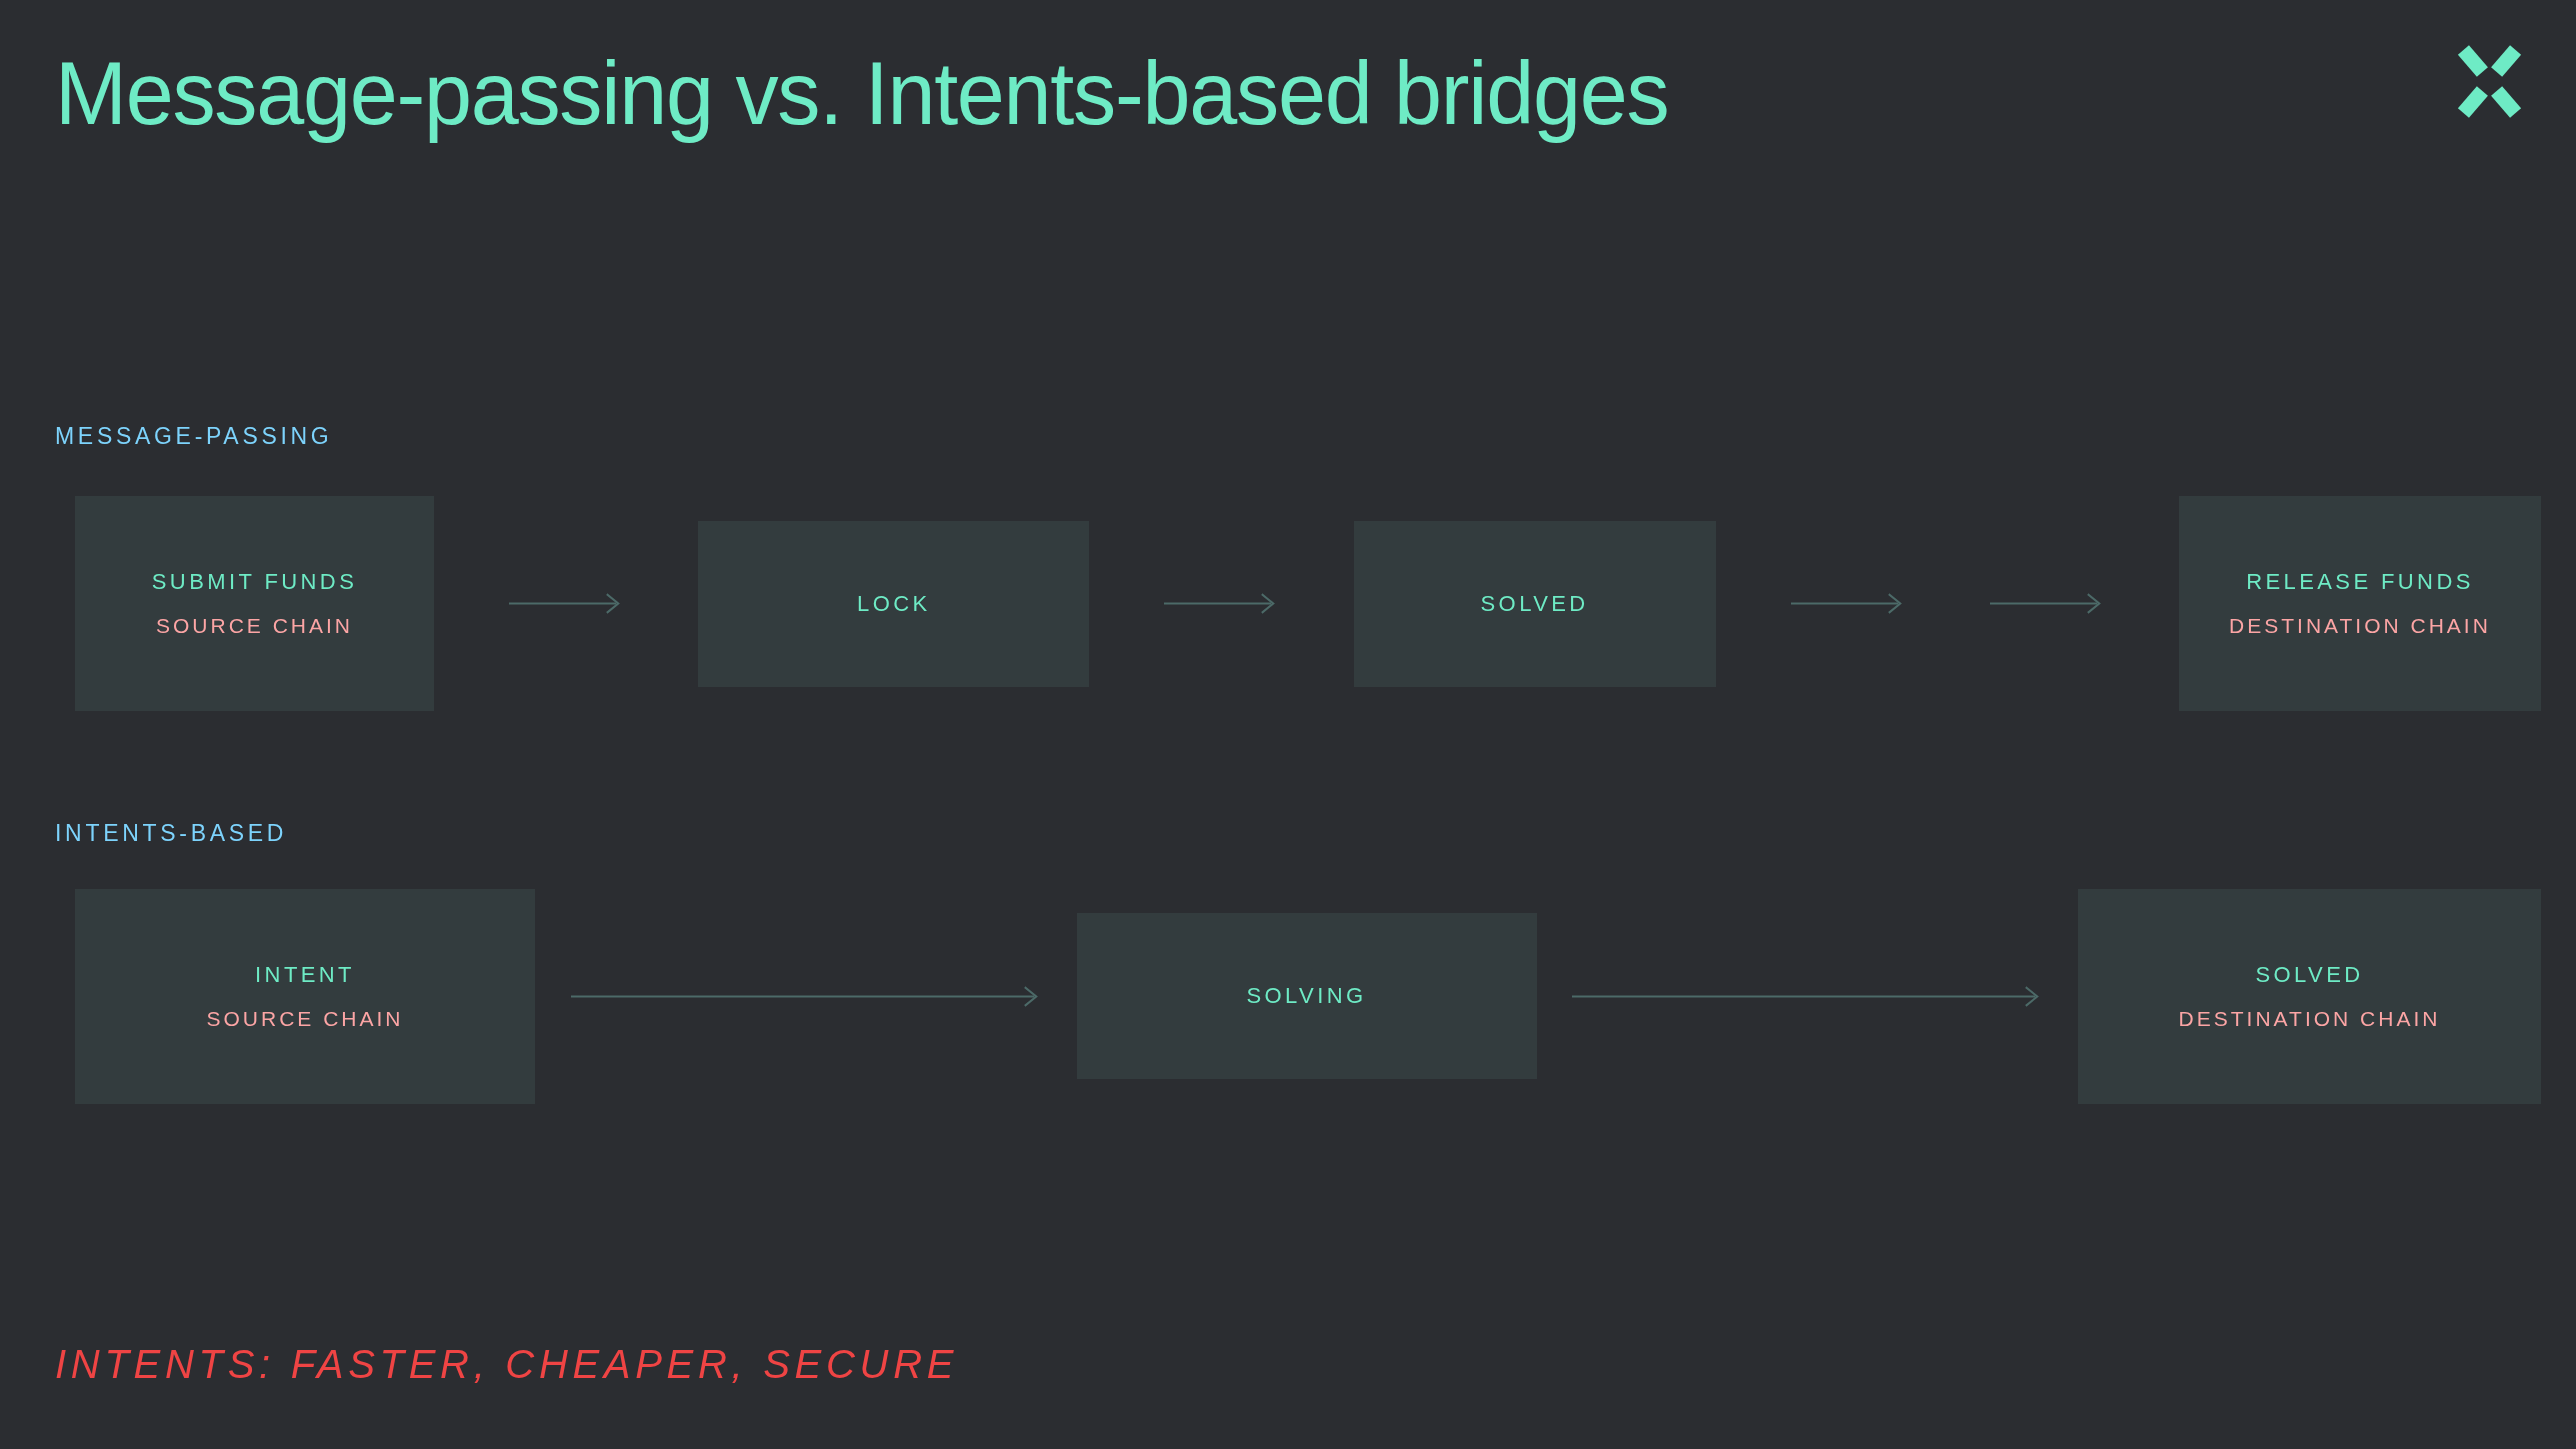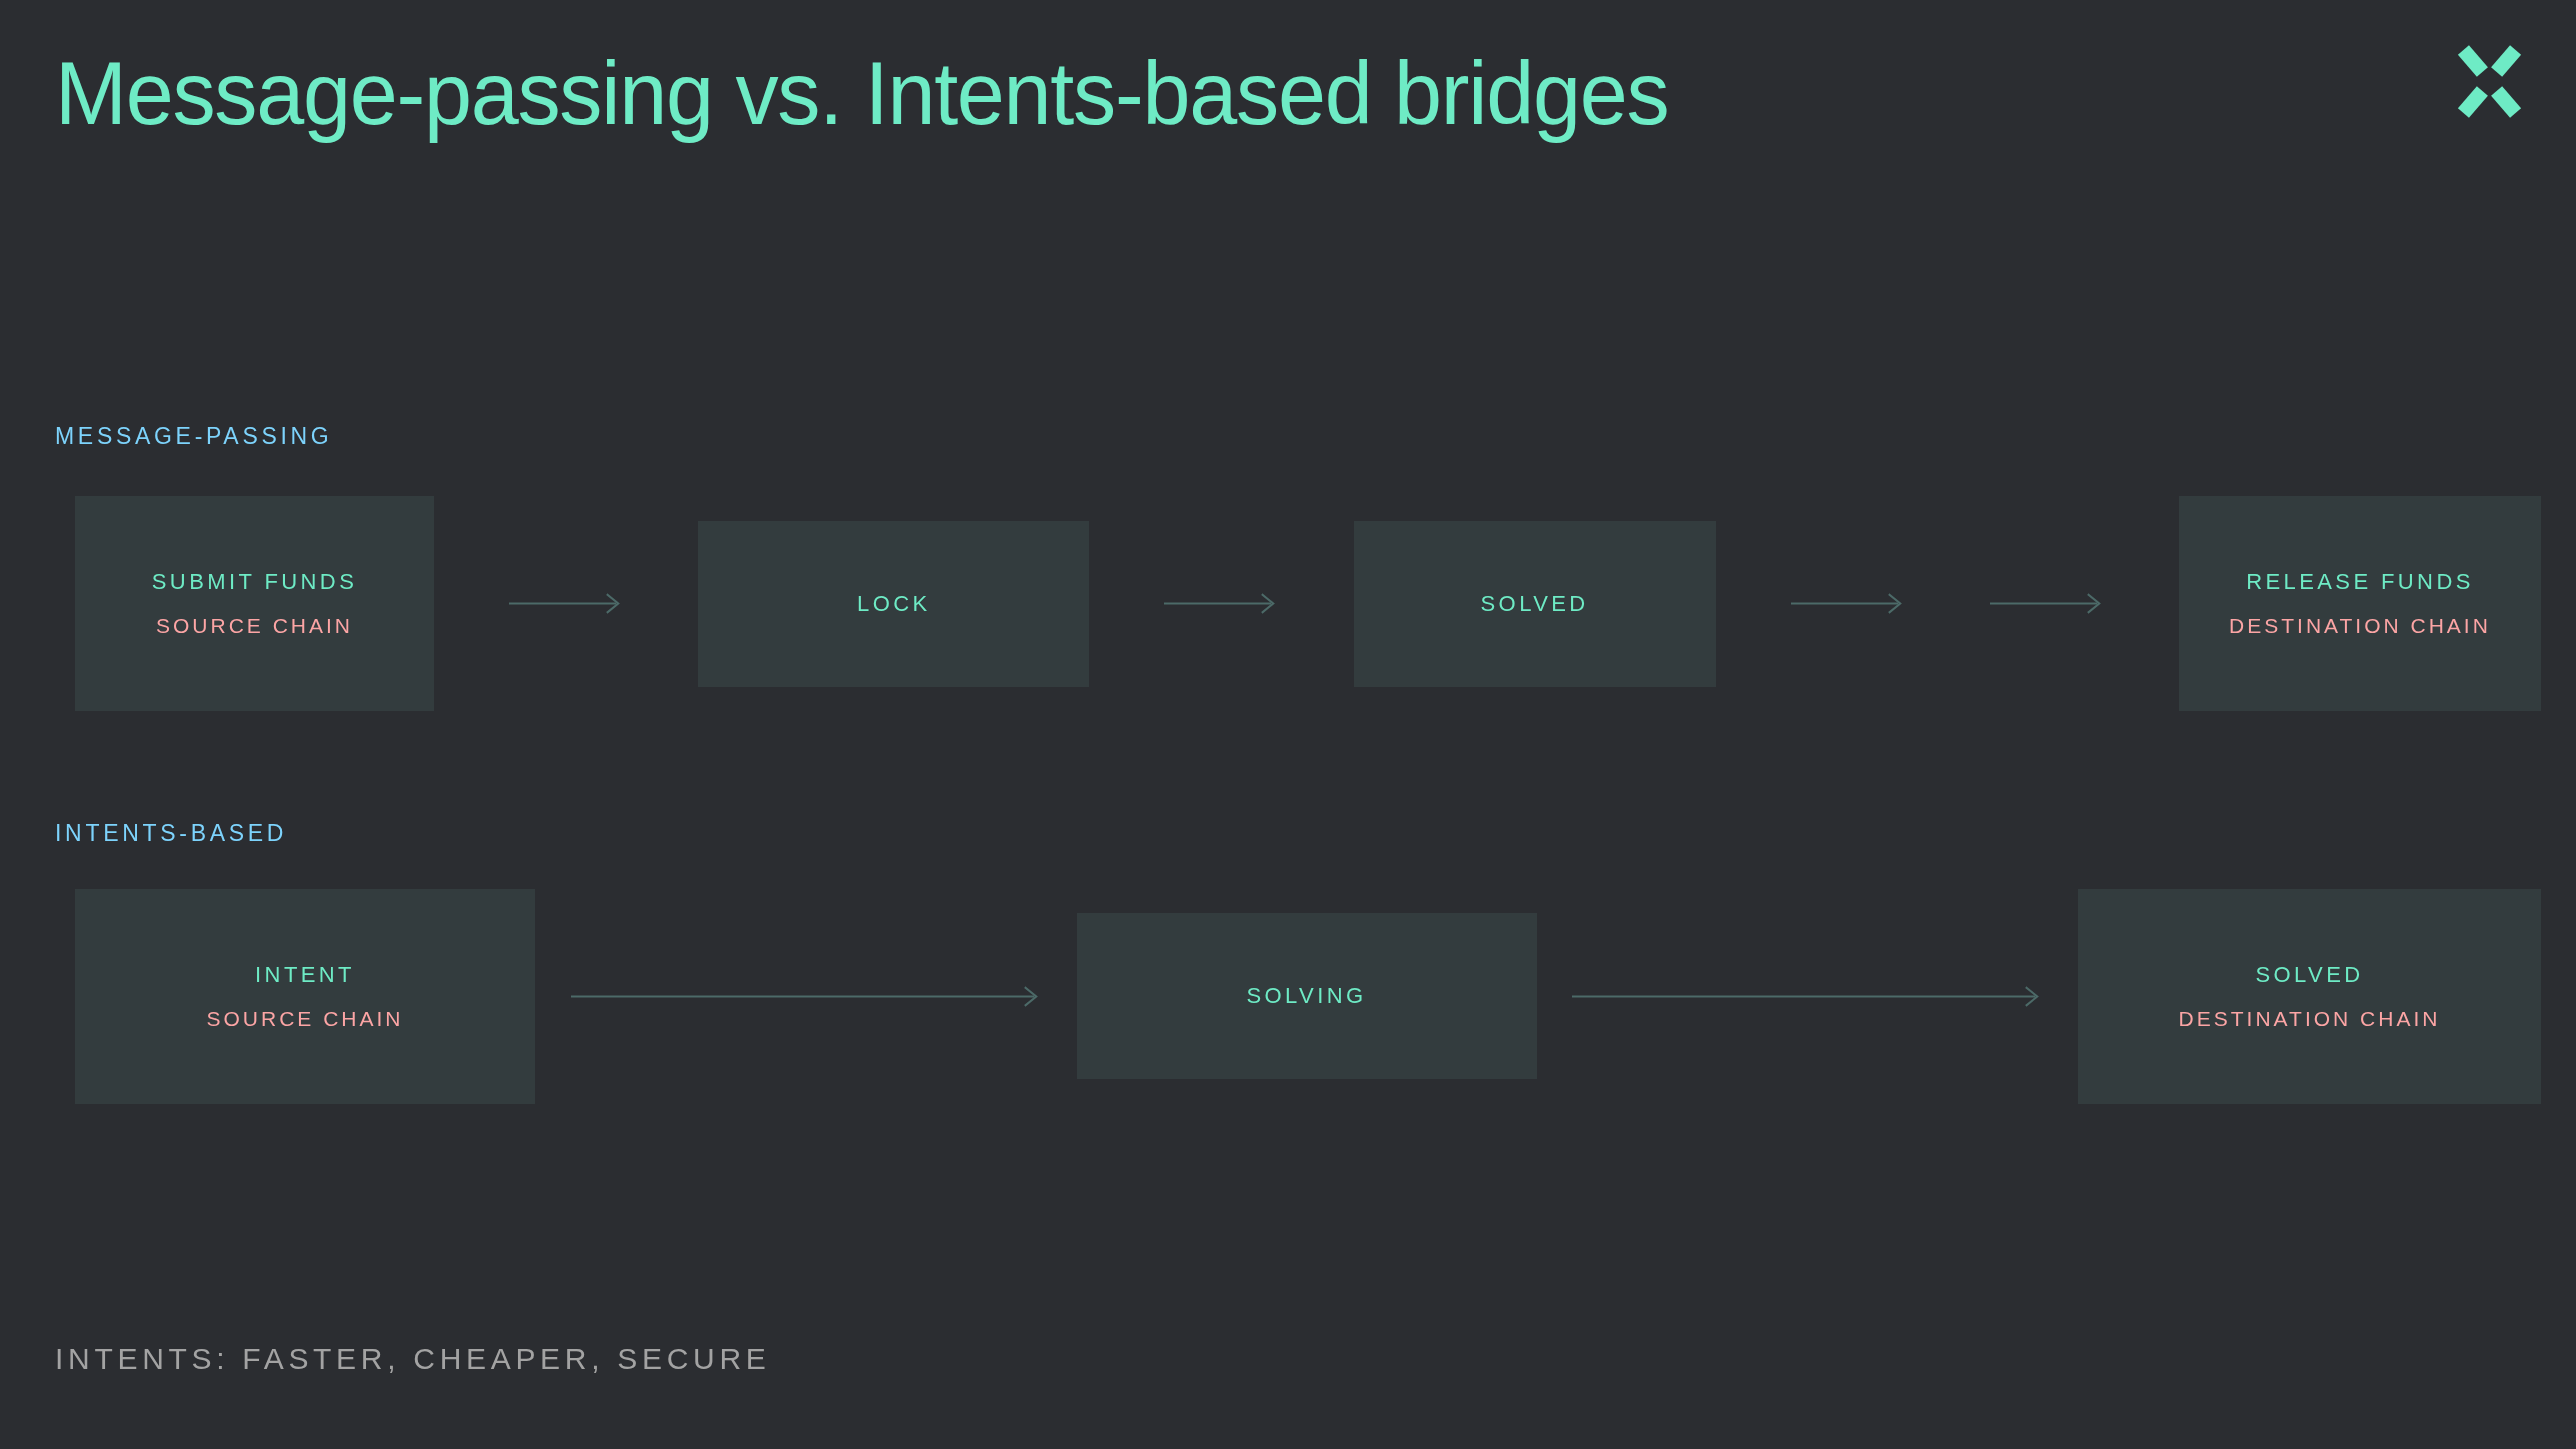--- a/index.html
+++ b/index.html
@@ -113,25 +113,26 @@
   
   .row-ib .n1 { width:460px; }
   .row-ib .n2 { width:460px; }
   .row-ib .n3 { width:463px; }
   .row-ib .arrow { width:540px; }
 
   
   .footer-note {
     position:absolute;
     left:55px; top:1342px;
-    font-size:30px;
+    font-size:40px;
     letter-spacing:4.7px;
-    color:#a3a3a3;
-    white-space:nowrap;
-    font-weight:400;
+    color:#ef4444;
+    white-space:nowrap;
+    font-weight:400;
+    font-style:italic;
   }
 </style>
 </head>
 <body>
 
 <div class="slide">
 
   <div class="slide-title">Message-passing vs. Intents-based bridges</div>
 
   <div class="brand-mark">

